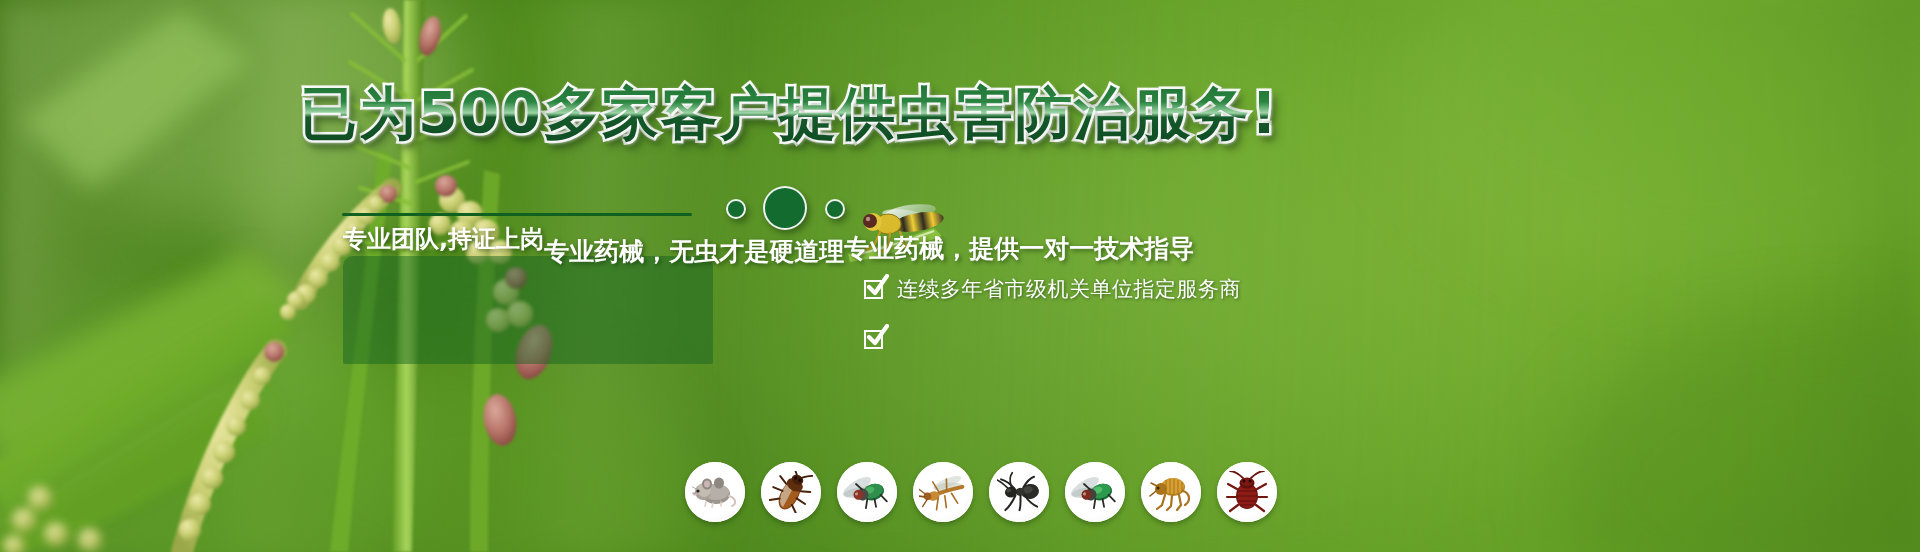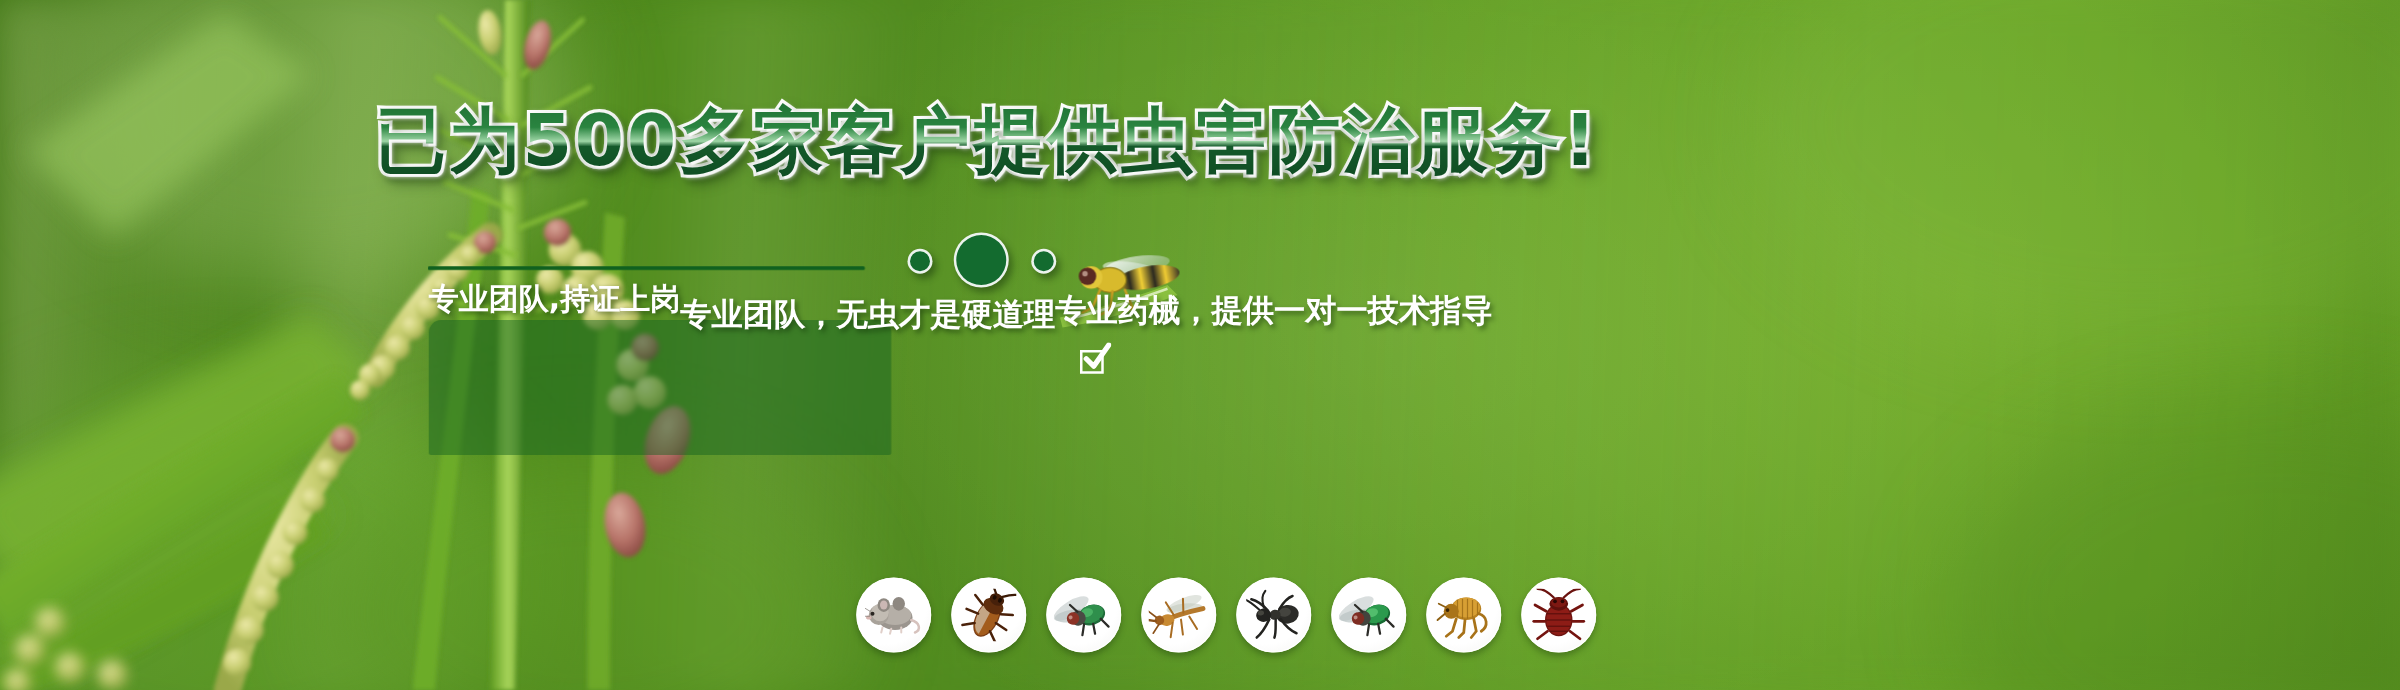--- a/index.html
+++ b/index.html
@@ -417,26 +417,35 @@
     <g stroke="#c79e22" stroke-width="2" fill="none" stroke-linecap="round">
       <path d="M32 36 L26 50 L18 54"></path>
       <path d="M42 37 L40 52 L32 56"></path>
       <path d="M52 36 L58 50 L50 55"></path>
     </g>
   </svg>
 
   <div class="feature-box"></div>
   <div class="feature-lines">
     <div class="fline l1">专业团队,持证上岗</div>
-    <div class="fline l2">专业团队，无虫才是硬道理</div>
+    <div class="fline l2">专业药械，无虫才是硬道理</div>
     <div class="fline l3">专业药械，提供一对一技术指导</div>
   </div>
 
   <div class="checklist">
 
+    <div class="check-row">
+      <span class="check-box">
+        <span class="frame"></span>
+        <svg class="tick" viewBox="0 0 24 24">
+          <path d="M4 13 L10 19 L22 2" fill="none" stroke="#ffffff" stroke-width="4.2" stroke-linecap="round" stroke-linejoin="round"></path>
+        </svg>
+      </span>
+      <span class="check-label">连续多年省市级机关单位指定服务商</span>
+    </div>
 
     <div class="check-row">
       <span class="check-box">
         <span class="frame"></span>
         <svg class="tick" viewBox="0 0 24 24">
           <path d="M4 13 L10 19 L22 2" fill="none" stroke="#ffffff" stroke-width="4.2" stroke-linecap="round" stroke-linejoin="round"></path>
         </svg>
       </span>
     </div>
 

